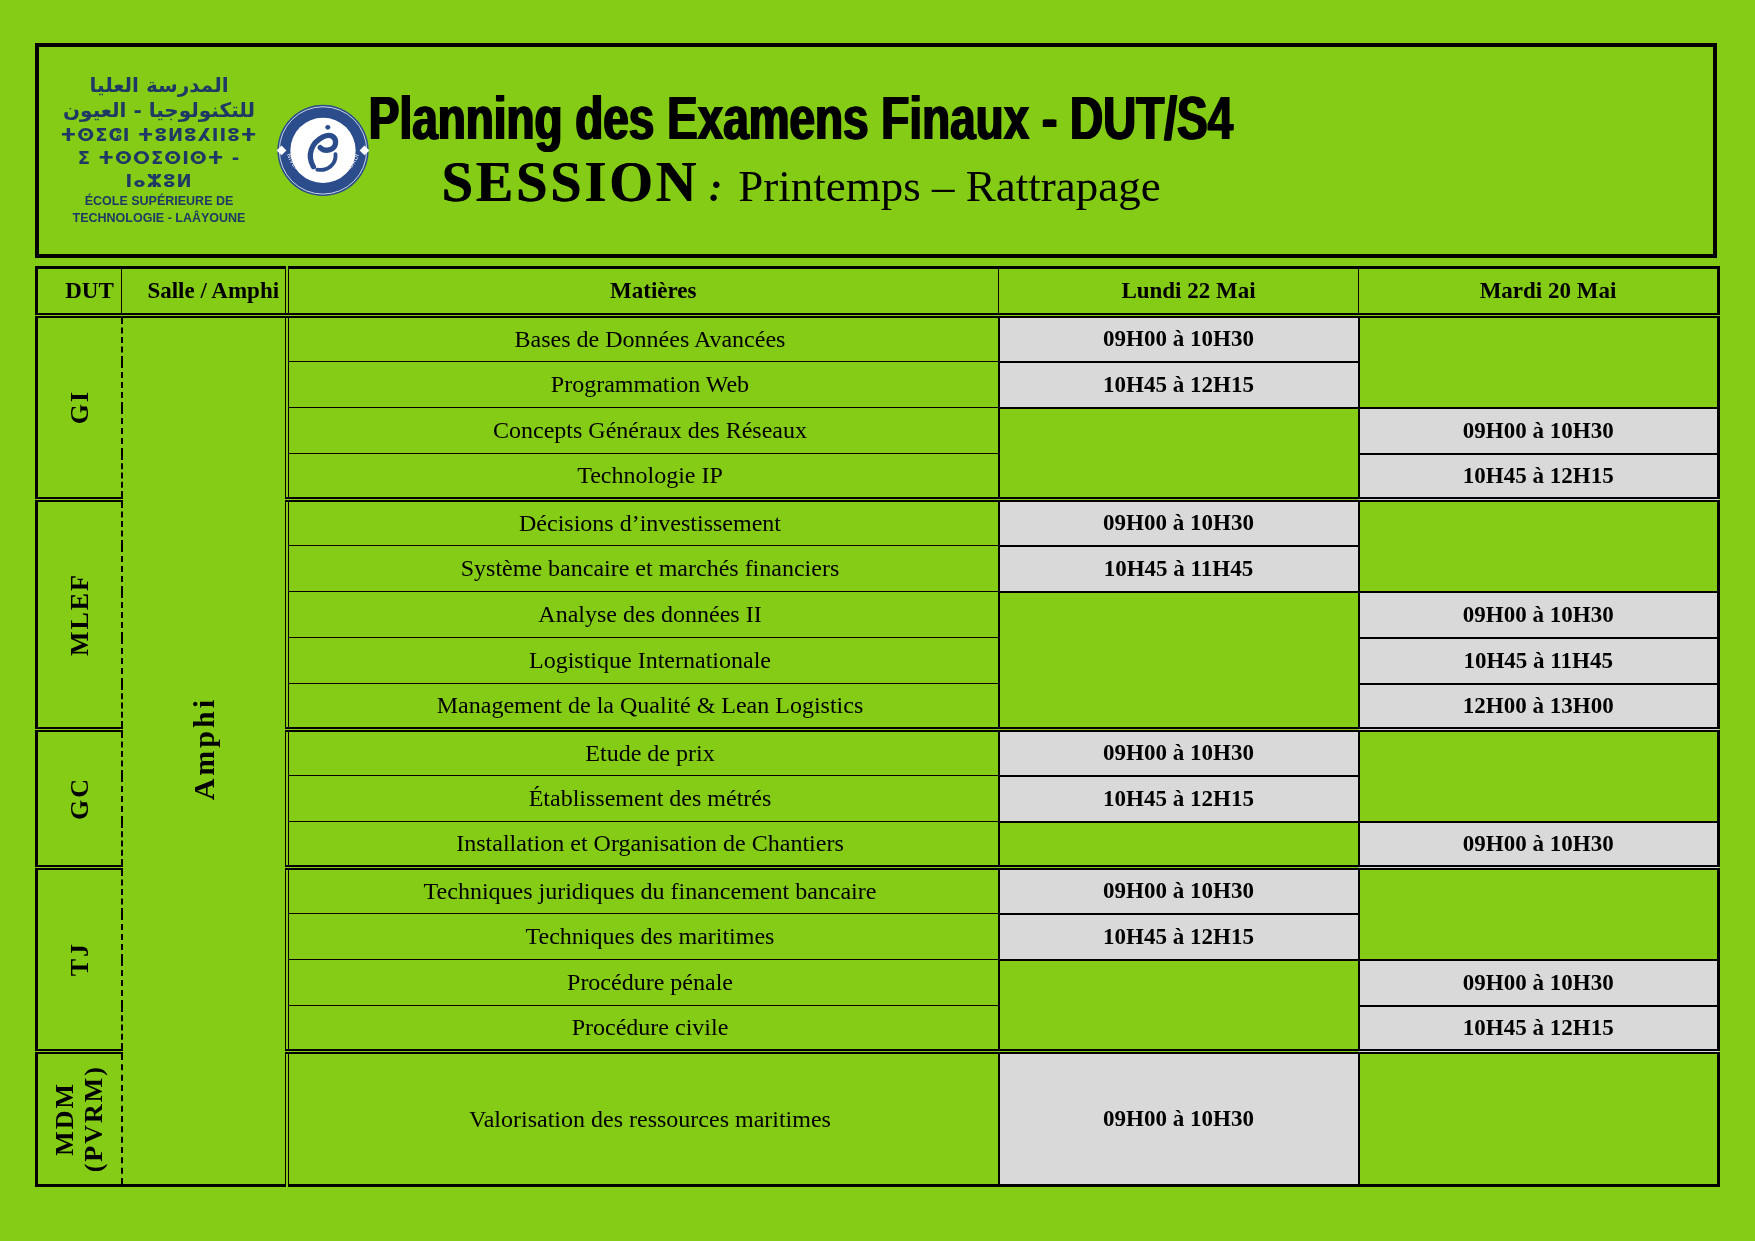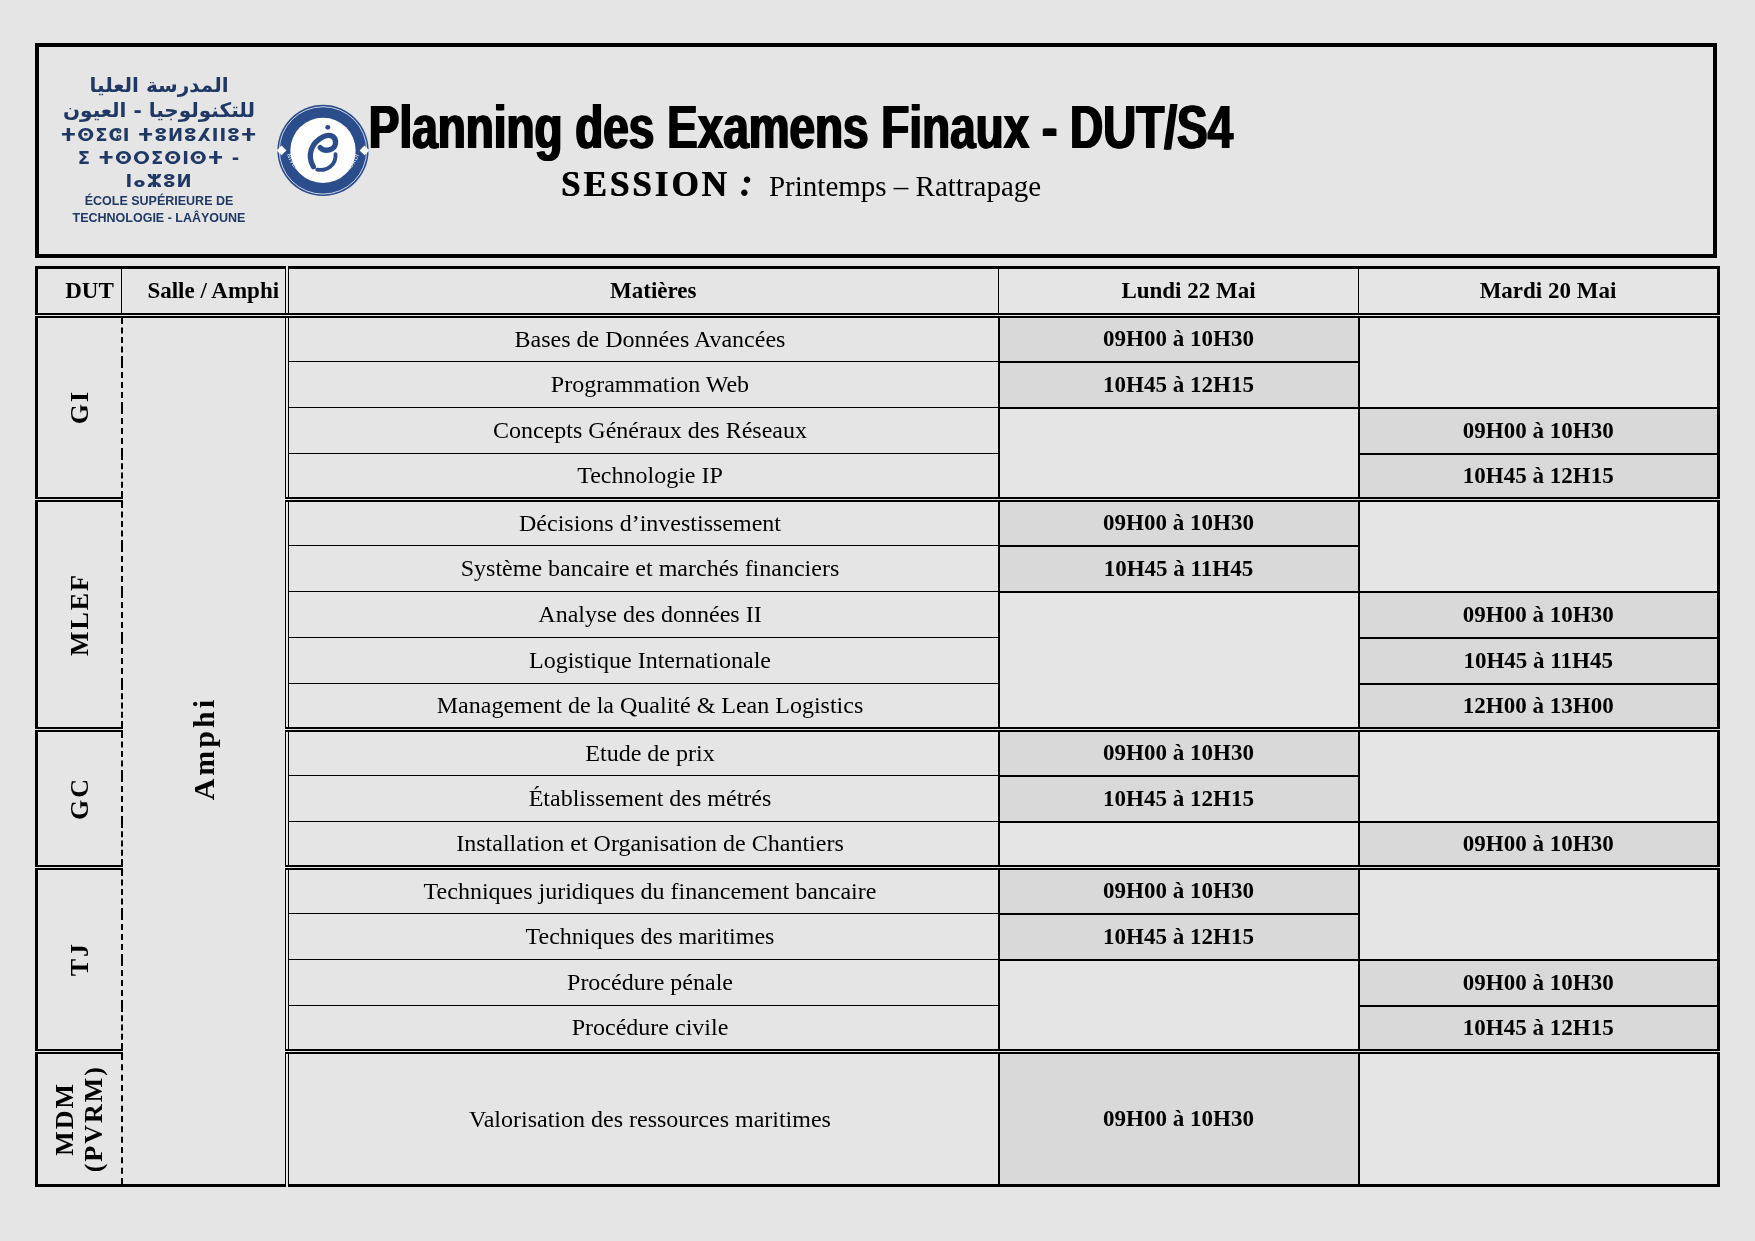--- a/index.html
+++ b/index.html
@@ -1,38 +1,38 @@
 <!DOCTYPE html>
 <html style="--time-bg: #d9d9d9; --inst-blue: #1f3864; --seal-blue: #2b4d8c;"><head>
 <meta charset="utf-8">
 <style>
   html,body{margin:0;padding:0;background:#ffffff;}
   body{width:1755px;height:1241px;font-family:"Liberation Serif",serif;color:#000;}
-  .page{position:relative;width:1755px;height:1241px;background:#e5e5e5;overflow:hidden;}
+  .page{position:relative;width:1755px;height:1241px;background:#84cc16;overflow:hidden;}
 
   
   .header-box{position:absolute;left:35px;top:43px;width:1682px;height:215px;
     border:4px solid #000;box-sizing:border-box;}
   .inst{position:absolute;left:14px;top:50%;transform:translateY(-50%);
     display:flex;align-items:center;gap:10px;z-index:2;}
   .inst-text{text-align:center;color:var(--inst-blue);width:212px;}
   .inst-arabic{font-family:"DejaVu Sans",sans-serif;font-weight:bold;font-size:20px;line-height:1.25;}
   .inst-tifinagh{font-family:"DejaVu Sans",sans-serif;font-weight:bold;font-size:18px;letter-spacing:1px;line-height:1.3;}
   .inst-french{font-family:"Liberation Sans",sans-serif;font-weight:bold;font-size:12.5px;line-height:1.4;}
   .emblem{flex:0 0 auto;}
 
   .titles{position:absolute;left:60px;right:210px;top:0;height:100%;
     display:flex;flex-direction:column;justify-content:center;align-items:center;gap:1px;}
   .main-title{font-family:"Liberation Sans",sans-serif;font-weight:bold;font-size:62px;line-height:1.02;white-space:nowrap;}
   .squeeze{display:inline-block;transform:scaleX(0.74);transform-origin:50% 50%;
     text-shadow:1.3px 0 0 #000,-1.3px 0 0 #000;letter-spacing:0px;}
   .session-line{white-space:nowrap;line-height:1.15;}
-  .session-label{font-weight:bold;font-size:35px;letter-spacing:3px;text-shadow:0.8px 0 0 #000;}
+  .session-label{font-weight:bold;font-size:56px;letter-spacing:3px;text-shadow:0.8px 0 0 #000;}
   .session-colon{font-weight:bold;font-style:italic;font-size:40px;margin:0 16px 0 10px;}
-  .session-value{font-size:29px;}
+  .session-value{font-size:45px;}
   .date-line{font-style:italic;white-space:nowrap;font-size:41px;line-height:1.15;}
   .d-word{margin:0 12px;}
   .d-num{font-weight:bold;font-size:46px;margin:0 16px;text-shadow:1.2px 0 0 #000,-0.6px 0 0 #000;}
 
   
   table.grid{position:absolute;left:35px;top:266px;width:1682px;table-layout:fixed;
     border-collapse:collapse;border:3px solid #000;}
   .grid th,.grid td{border:1.5px solid #000;box-sizing:border-box;padding:0;vertical-align:middle;}
   .grid thead th{height:48px;font-size:23px;font-weight:bold;text-align:center;border-bottom:5px double #000;padding-left:20px;}
   .grid tbody tr{height:46px;}

